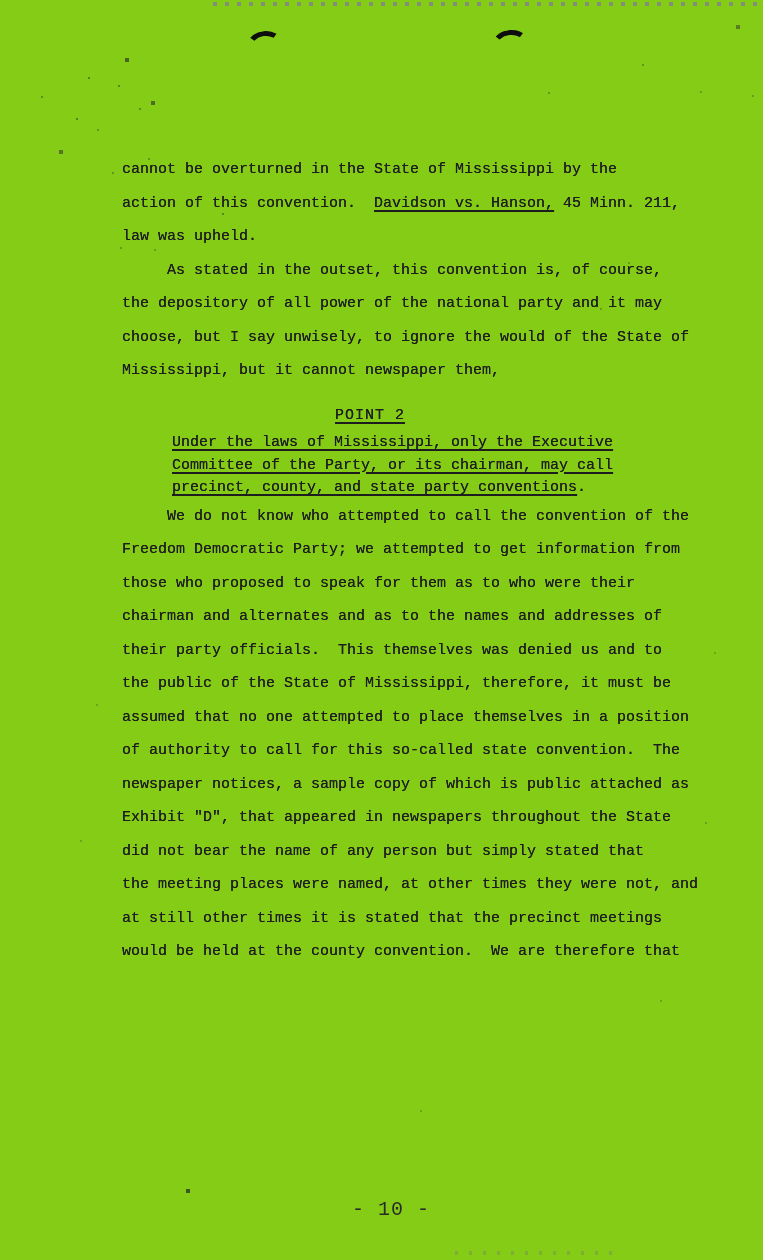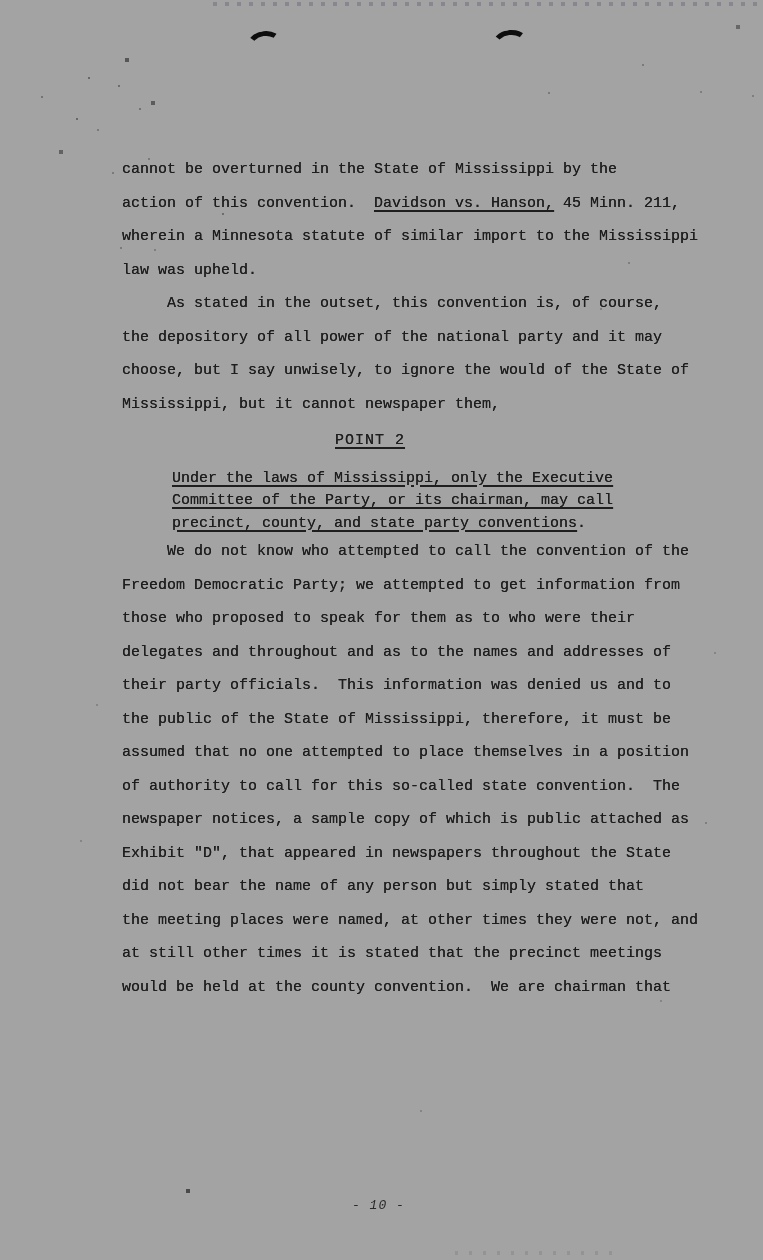--- a/index.html
+++ b/index.html
@@ -1,20 +1,20 @@
 <!DOCTYPE html>
 <html><head>
 <meta charset="utf-8">
 <style>
   html,body{margin:0;padding:0;background:#e8e8e8;}
   .page{
     position:relative;
     width:763px;height:1260px;
     margin:0 auto;
-    background:#a3a3a3;
+    background:#84cc16;
     overflow:hidden;
     font-family:"Liberation Mono","DejaVu Sans Mono",monospace;
     color:#1e1e1e;
   }
   
   .perforation{
     position:absolute;top:2px;left:213px;width:550px;height:4px;
     background:repeating-linear-gradient(90deg,#82828c 0 4px,transparent 4px 12px);
     opacity:.85;
   }
@@ -26,29 +26,29 @@
   }
   .arc-left{left:247px;top:31px;transform:rotate(-9deg);}
   .arc-right{left:492px;top:30px;width:27px;transform:rotate(-7deg);}
   
   .text-column{
     position:absolute;left:122px;top:153px;width:600px;
     font-size:15px;
   }
   .line{white-space:pre;}
   .paragraph .line{line-height:33.5px;}
-  .heading{margin-top:3px;}
+  .heading{margin-top:11px;}
   .heading .line{line-height:33.5px;padding-left:213px;letter-spacing:1px;}
-  .subheading{margin-top:10px;padding-left:50px;}
+  .subheading{margin-top:0;padding-left:50px;}
   .subheading .line{line-height:22.5px;}
   .u{text-decoration:underline;text-underline-offset:3px;text-decoration-thickness:1.6px;}
   .text-column span{text-shadow:0 0 .45px #222;}
   .page-number{
     position:absolute;left:352px;top:1198px;
-    font-size:13px;letter-spacing:1px;color:#2a2a2a;font-style:italic;
+    font-size:20px;letter-spacing:1px;color:#2a2a2a;
   }
   
   .specks{
     position:absolute;left:0;top:0;width:2px;height:2px;background:transparent;
     box-shadow:
       126px 59px 0 1px rgba(45,45,45,.65),
       88px 77px 0 0 rgba(45,45,45,.5),
       118px 85px 0 0 rgba(45,45,45,.45),
       152px 102px 0 1px rgba(45,45,45,.6),
       139px 108px 0 0 rgba(45,45,45,.4),
@@ -88,50 +88,49 @@
 <div class="page">
   <div class="perforation"></div>
   <div class="arc arc-left"></div>
   <div class="arc arc-right"></div>
   <div class="specks"></div>
 
   <div class="text-column">
       <div class="block paragraph">
         <div class="line"><span>cannot be overturned in the State of Mississippi by the</span></div>
         <div class="line"><span>action of this convention.  </span><span class="u">Davidson vs. Hanson,</span><span> 45 Minn. 211,</span></div>
-        <div class="line"><span>wherein a Minnesota statute of similar import to the Mississippi</span></div>
         <div class="line"><span>law was upheld.</span></div>
       </div>
       <div class="block paragraph">
         <div class="line"><span>     As stated in the outset, this convention is, of course,</span></div>
         <div class="line"><span>the depository of all power of the national party and it may</span></div>
         <div class="line"><span>choose, but I say unwisely, to ignore the would of the State of</span></div>
         <div class="line"><span>Mississippi, but it cannot newspaper them,</span></div>
       </div>
       <div class="block heading">
         <div class="line"><span class="u">POINT 2</span></div>
       </div>
       <div class="block subheading">
         <div class="line"><span class="u">Under the laws of Mississippi, only the Executive</span></div>
         <div class="line"><span class="u">Committee of the Party, or its chairman, may call</span></div>
         <div class="line"><span class="u">precinct, county, and state party conventions</span><span>.</span></div>
       </div>
       <div class="block paragraph">
         <div class="line"><span>     We do not know who attempted to call the convention of the</span></div>
         <div class="line"><span>Freedom Democratic Party; we attempted to get information from</span></div>
         <div class="line"><span>those who proposed to speak for them as to who were their</span></div>
-        <div class="line"><span>delegates and throughout and as to the names and addresses of</span></div>
-        <div class="line"><span>their party officials.  This information was denied us and to</span></div>
+        <div class="line"><span>chairman and alternates and as to the names and addresses of</span></div>
+        <div class="line"><span>their party officials.  This themselves was denied us and to</span></div>
         <div class="line"><span>the public of the State of Mississippi, therefore, it must be</span></div>
         <div class="line"><span>assumed that no one attempted to place themselves in a position</span></div>
         <div class="line"><span>of authority to call for this so-called state convention.  The</span></div>
         <div class="line"><span>newspaper notices, a sample copy of which is public attached as</span></div>
         <div class="line"><span>Exhibit "D", that appeared in newspapers throughout the State</span></div>
         <div class="line"><span>did not bear the name of any person but simply stated that</span></div>
         <div class="line"><span>the meeting places were named, at other times they were not, and</span></div>
         <div class="line"><span>at still other times it is stated that the precinct meetings</span></div>
-        <div class="line"><span>would be held at the county convention.  We are chairman that</span></div>
+        <div class="line"><span>would be held at the county convention.  We are therefore that</span></div>
       </div>
     </div>
 
   <div class="page-number">- 10 -</div>
   <div class="bottom-ticks"></div>
 </div>
 
 </body></html>

